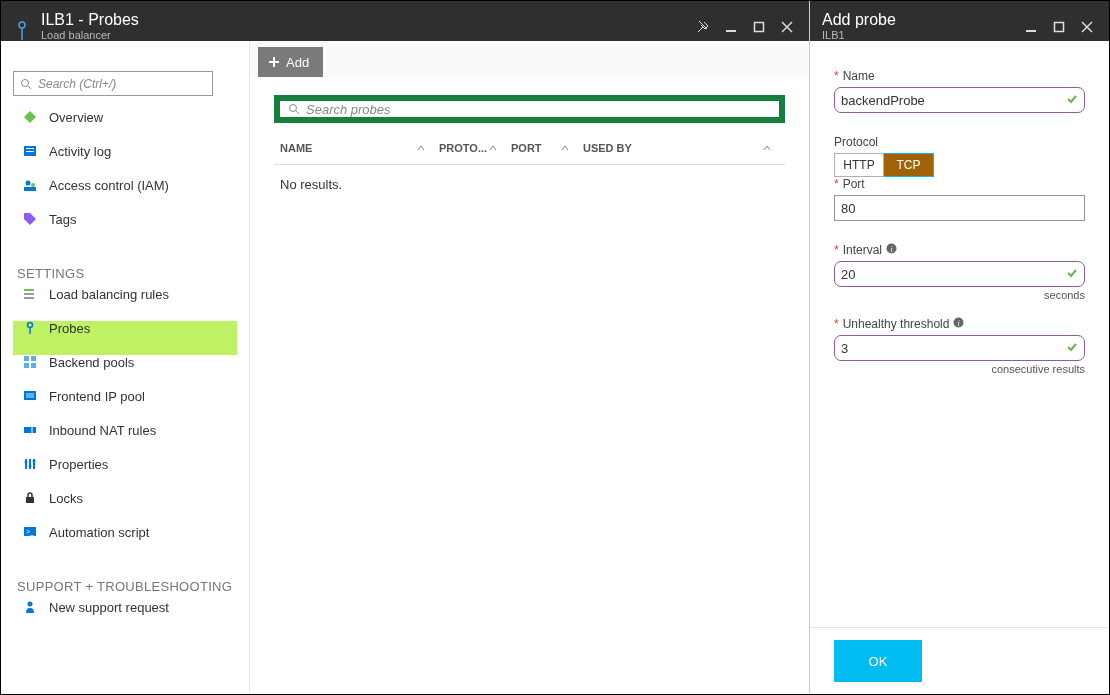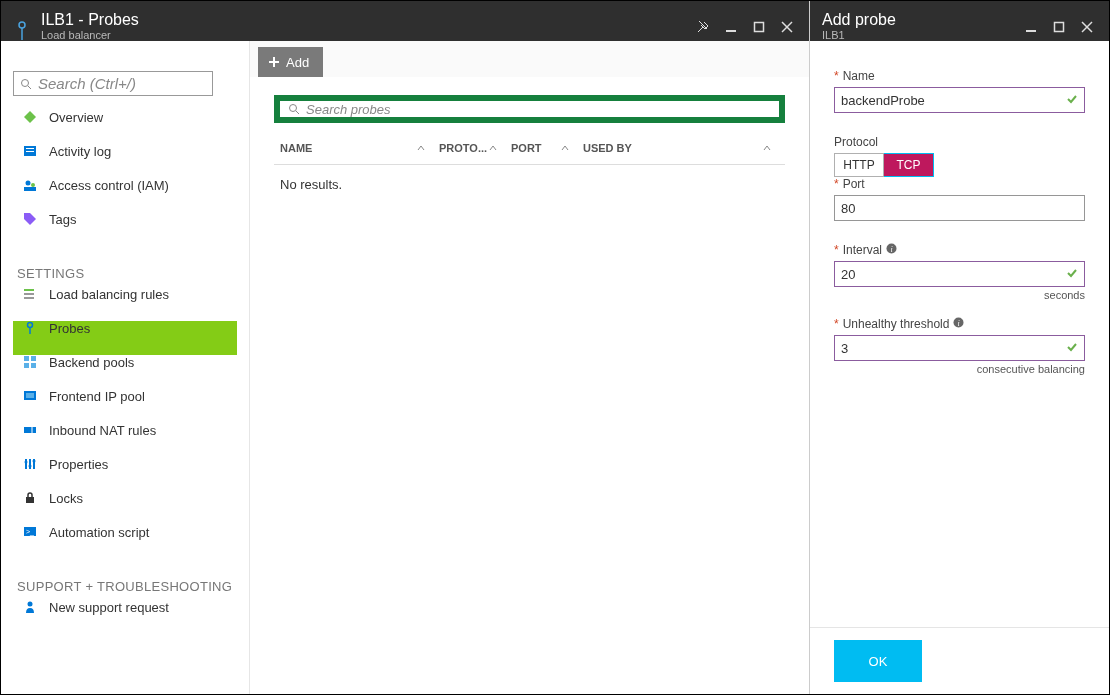--- a/index.html
+++ b/index.html
@@ -42,30 +42,30 @@
   }
   .search-box {
     display:flex; align-items:center;
     border: 1px solid #999;
     height: 25px; padding: 0 6px;
     color:#777; font-style: italic;
     width: 200px;
     margin-bottom: 14px;
   }
   .search-box svg { margin-right:6px; flex-shrink:0;}
-  .search-box span { font-size:15px; color:#888;}
+  .search-box span { font-size:12px; color:#888;}
   
   .side-item {
     display:flex; align-items:flex-start;
     height:34px; padding: 0 6px;
     cursor:pointer;
     color:#333;
     font-size: 13px;
   }
-  .side-item.active { background:#84cc16; }
+  .side-item.active { background:#bef264; }
   .side-item .icon { width:22px; display:flex; align-items:center; justify-content:center; margin-right:8px;}
   .side-section {
     font-size:13px; color:#777; text-transform: uppercase;
     margin: 20px 0 6px 4px;
     letter-spacing: 0.3px;
   }
 
   
   .main { flex:1; display:flex; flex-direction:column; background:#fff;}
   .cmd-bar {
@@ -109,33 +109,33 @@
   }
   .blade-body { padding: 28px 24px 10px 24px; flex:1; overflow:auto;}
   .form-label { font-size:12px; color:#444; margin-bottom:4px; display:flex; align-items:center;}
   .form-label .req { color:#d24726; margin-right:4px;}
   .info-ico { margin-left:4px; }
   .form-field {
     border:1px solid #969696; height:26px;
     padding:0 6px; display:flex; align-items:center; justify-content:space-between;
     font-size:13px; color:#333; margin-bottom: 2px;
   }
-  .form-field.valid { border-color:#8b5c9e;}
+  .form-field.valid { border-color:#8b5c9e;border-radius:7px;}
   .check { color:#6ab04c; font-weight:bold;}
   .hint { font-size:11px; color:#555; text-align:right; margin-bottom:16px;}
   .gap { height: 20px;}
   
   .seg { display:flex; }
   .seg .opt {
     border:1px solid #b0b0b0; height:24px; min-width:50px;
     display:flex; align-items:center; justify-content:center;
     font-size:12px; cursor:pointer; color:#333; background:#fff;
   }
   .seg .opt + .opt { border-left:none;}
-  .seg .opt.sel { background:#be185d; color:#fff; border-color:#00bcf2;text-align:right;}
+  .seg .opt.sel { background:#a16207; color:#fff; border-color:#00bcf2;text-align:right;}
   
   .footer {
     border-top:1px solid #e5e5e5;
     padding: 12px 24px;
   }
   .ok-btn {
     width:88px; height:42px; background:#00bcf2; color:#fff;
     display:flex; align-items:center; justify-content:center;
     cursor:pointer; font-size:13px;
   }
@@ -468,21 +468,21 @@
         </span>
       </div>
       <div class="form-field valid">
         <span>3</span>
         <span class="check">
           <svg width="12" height="12" viewBox="0 0 12 12">
               <path d="M2 6 L5 9 L10 3" fill="none" stroke="#6ab04c" stroke-width="2"></path>
             </svg>
         </span>
       </div>
-      <div class="hint">consecutive balancing</div>
+      <div class="hint">consecutive results</div>
     </div>
 
     <div class="footer">
       <div class="ok-btn">
         <span>OK</span>
       </div>
     </div>
   </div>
 </div>
 

